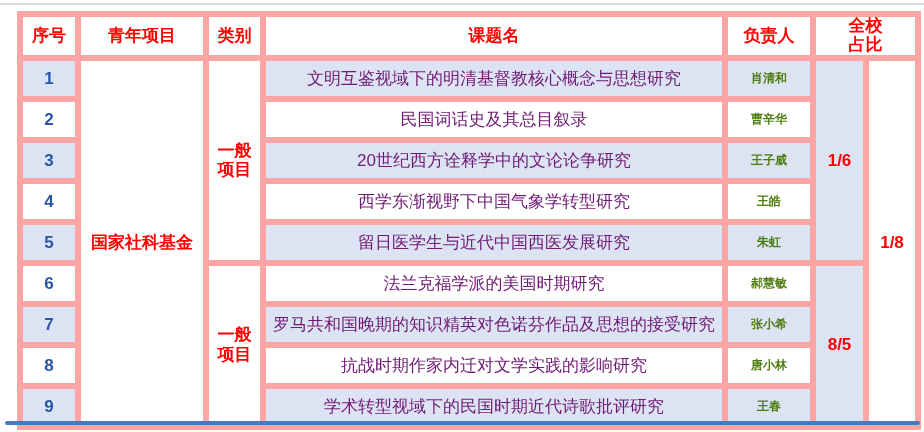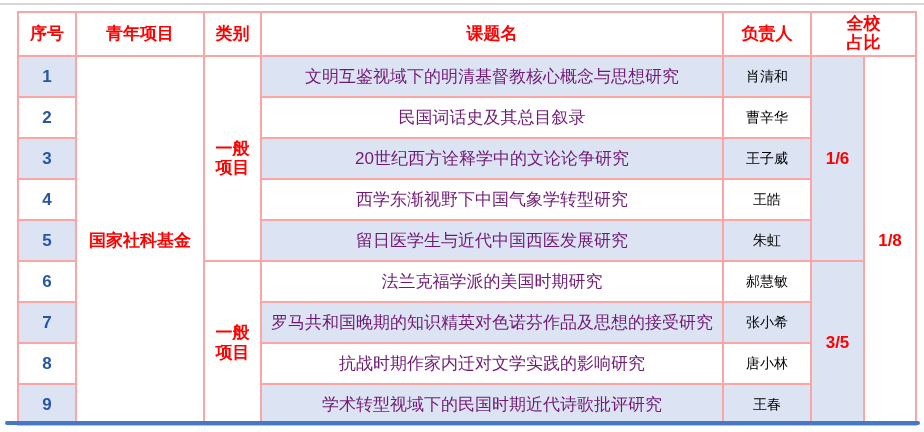--- a/index.html
+++ b/index.html
@@ -14,30 +14,30 @@
   }
   .bottom-line{
     position:absolute;left:5px;top:421px;width:915px;height:4px;
     background:#4778c8;border-radius:2px;
   }
   table.grid{
     position:absolute;left:17px;top:11px;width:898px;height:412px;
     border-collapse:collapse;table-layout:fixed;
   }
   table.grid td{
-    border:2px solid #fca5a5;
+    border:6px solid #fca5a5;
     padding:0 2px;text-align:center;vertical-align:middle;
     white-space:nowrap;overflow:hidden;
   }
   tr.hdr{height:44px;}
   tr.body-row{height:41px;}
   .hdr td{color:#ff0000;font-weight:bold;font-size:17px;line-height:1.1;}
   .num{color:#2656a5;font-weight:bold;font-size:17px;}
   .topic{color:#701a75;font-size:17px;}
-  .person{color:#000000;font-weight:normal;font-size:14px;}
+  .person{color:#4d7c0f;font-weight:bold;font-size:12px;}
   .red-bold{color:#ff0000;font-weight:bold;font-size:17px;}
   .wrap2{display:inline-block;width:2.2em;white-space:normal;line-height:1.15;}
   .shade{background:#dce3f3;}
 </style>
 </head>
 <body>
 
 <div class="top-line"></div>
 
 <table class="grid">
@@ -96,21 +96,21 @@
     <td class="num shade">5</td>
     <td class="topic shade">留日医学生与近代中国西医发展研究</td>
     <td class="person shade">朱虹</td>
   </tr>
 
   <tr class="body-row">
     <td class="num">6</td>
     <td class="red-bold" rowspan="4"><span class="wrap2">一般项目</span></td>
     <td class="topic">法兰克福学派的美国时期研究</td>
     <td class="person">郝慧敏</td>
-    <td class="red-bold shade" rowspan="4">3/5</td>
+    <td class="red-bold shade" rowspan="4">8/5</td>
   </tr>
 
   <tr class="body-row">
     <td class="num shade">7</td>
     <td class="topic shade">罗马共和国晚期的知识精英对色诺芬作品及思想的接受研究</td>
     <td class="person shade">张小希</td>
   </tr>
 
   <tr class="body-row">
     <td class="num">8</td>

